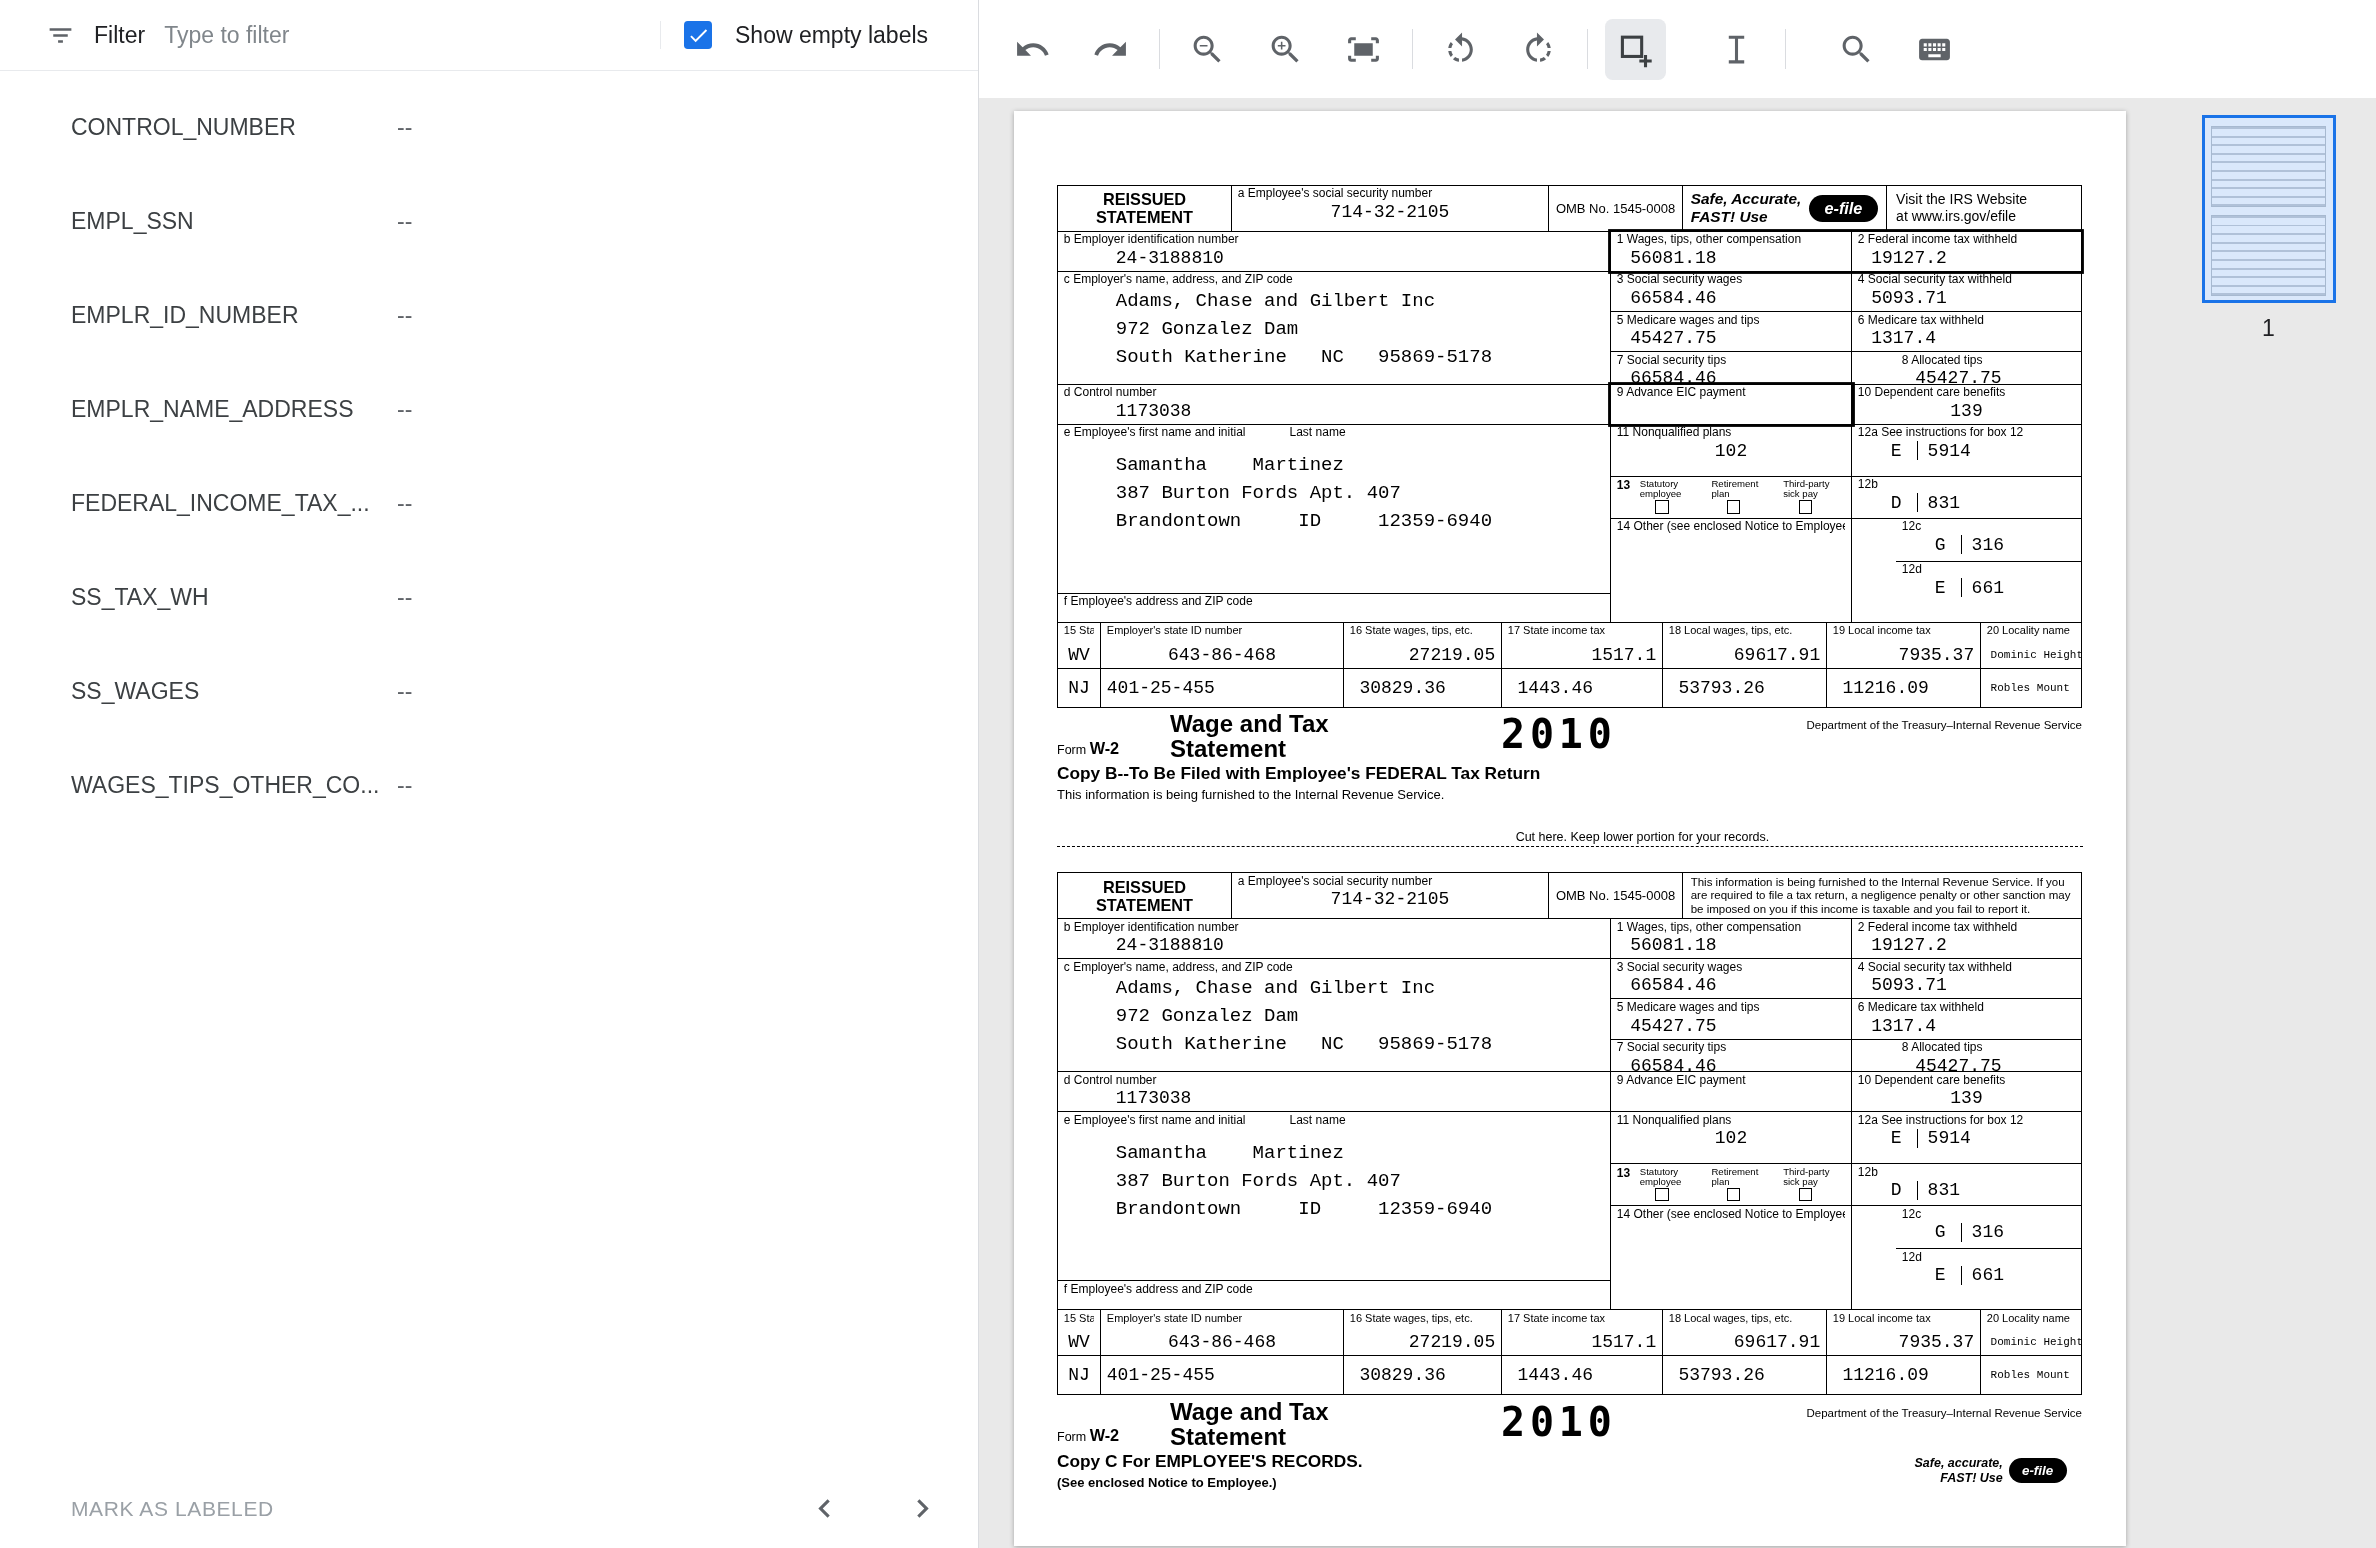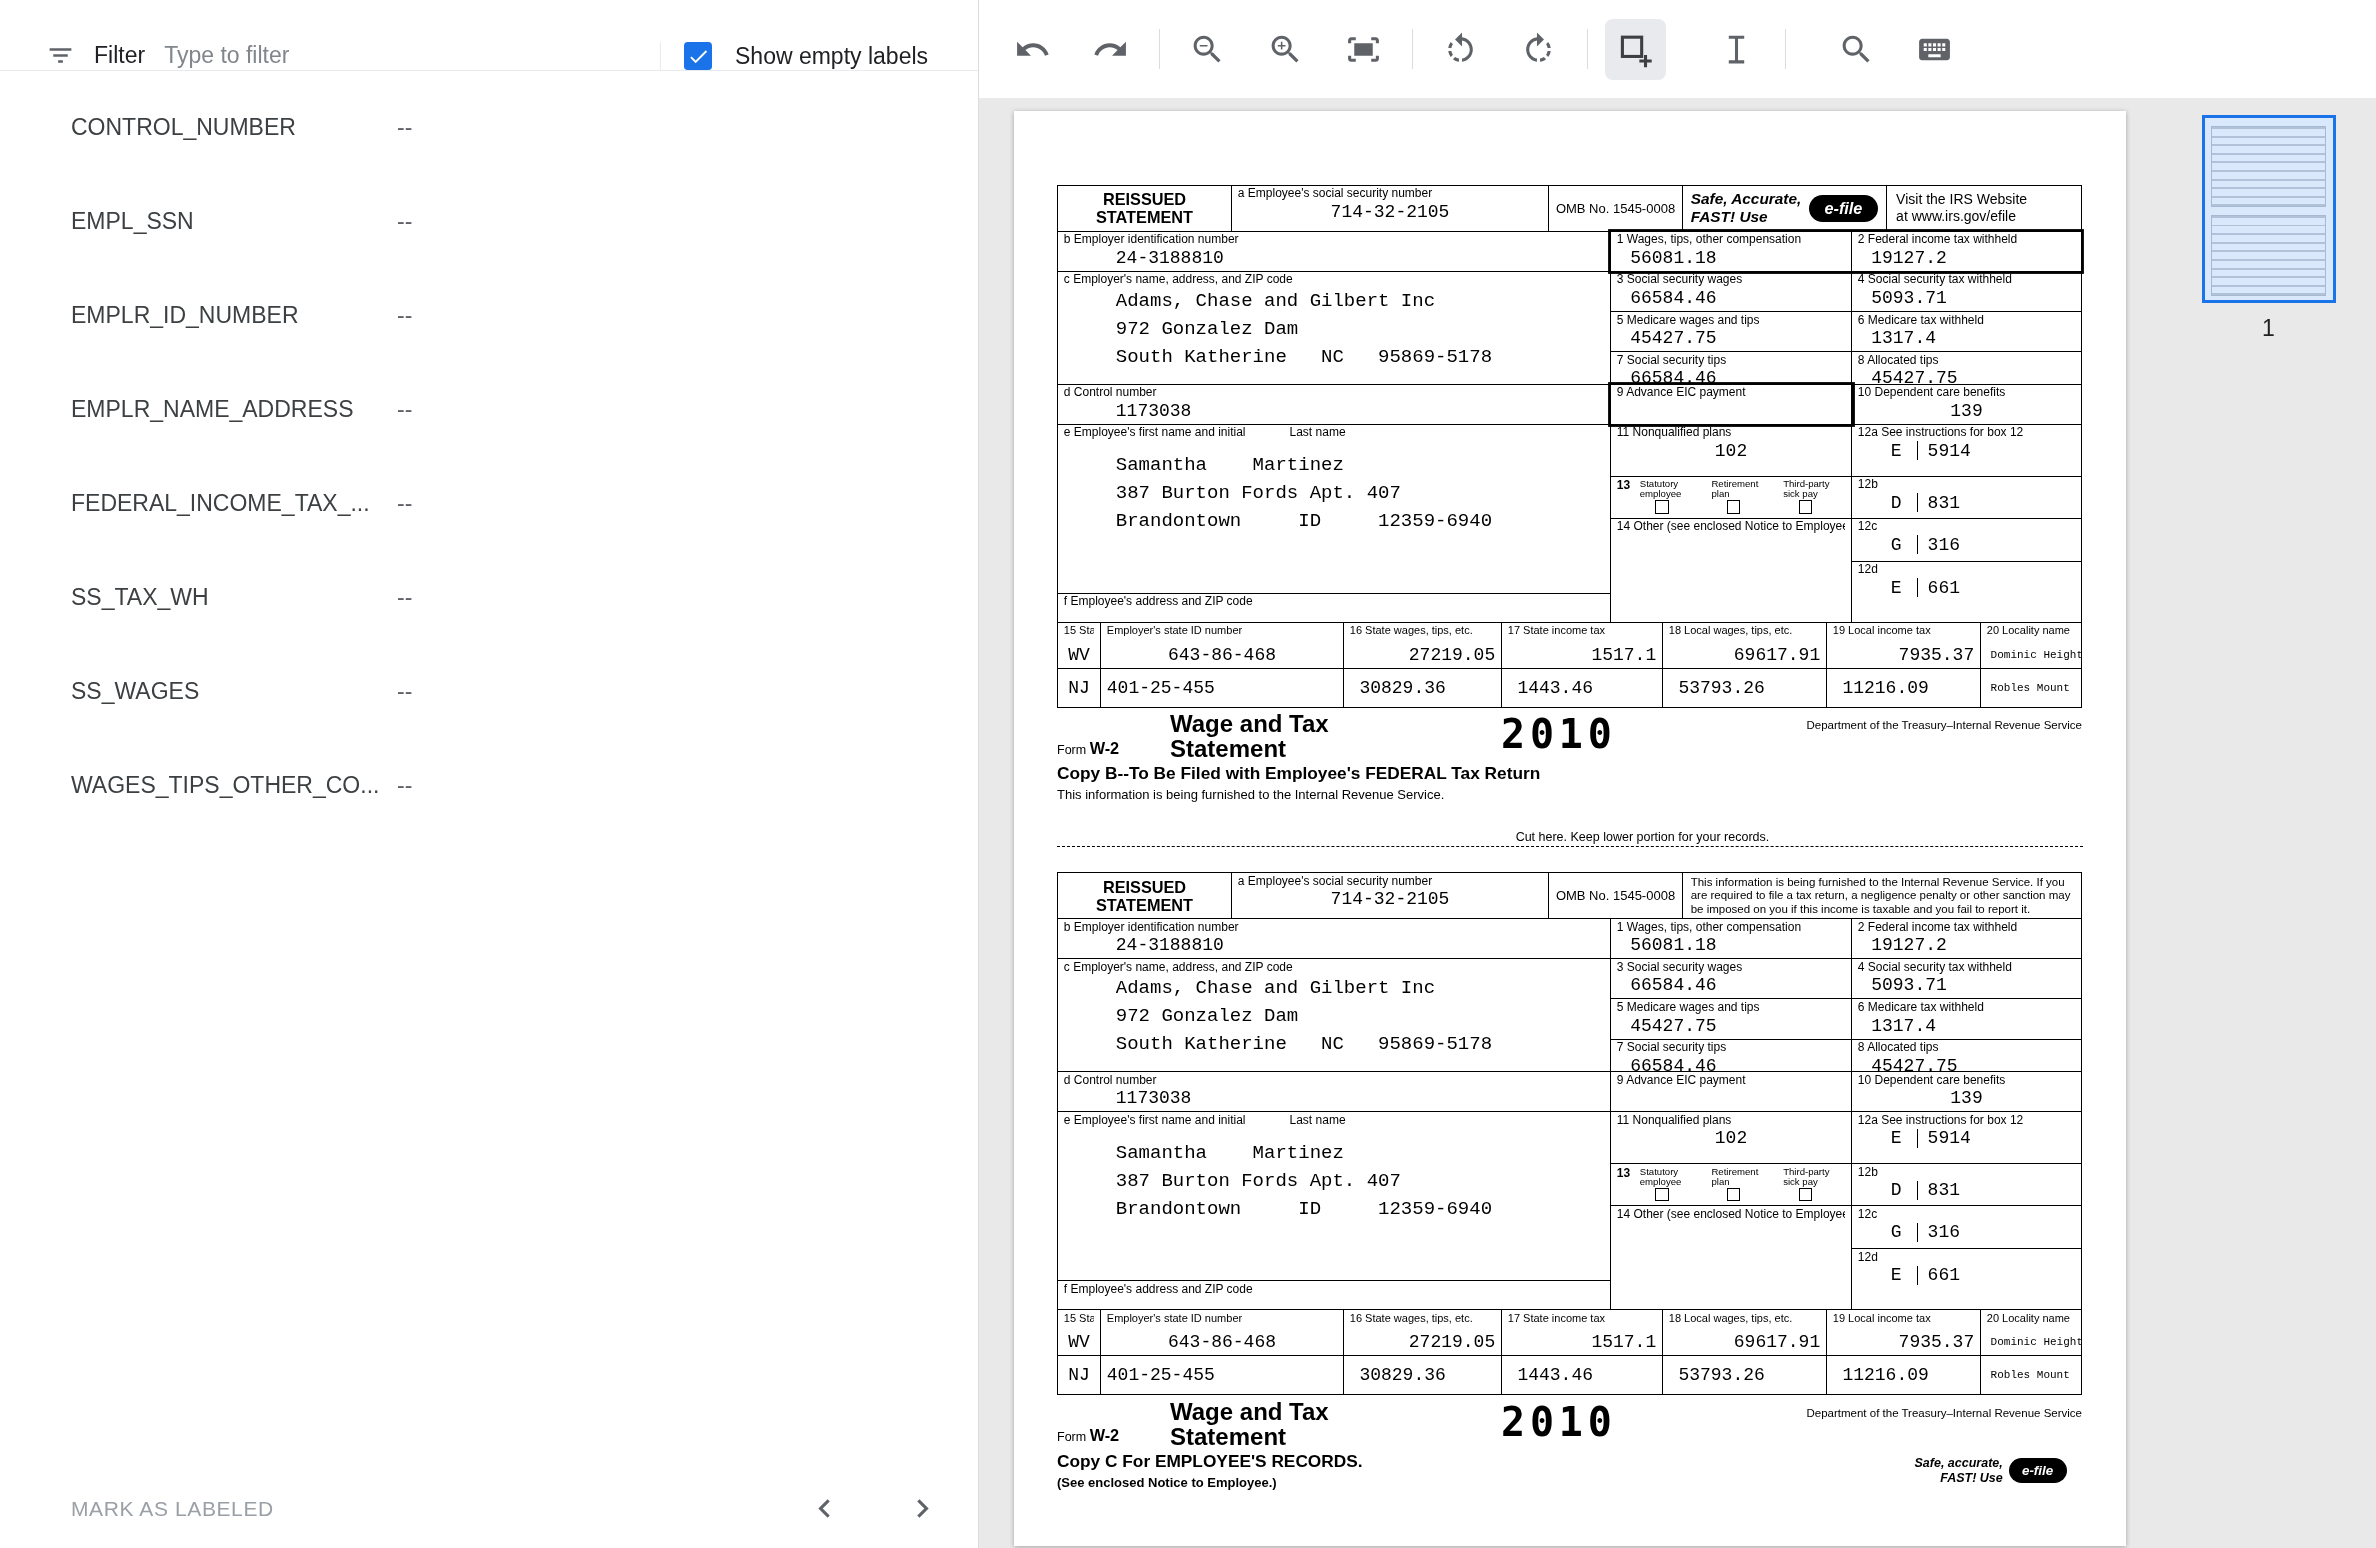--- a/index.html
+++ b/index.html
@@ -10,21 +10,21 @@
   
   .left-panel { width:979px; flex:none; border-right:1px solid #dadce0;
                 display:flex; flex-direction:column; background:#fff; }
   .lp-header { height:98px; flex:none; display:flex; align-items:center;
                gap:40px; padding:0 37px; border-bottom:1px solid #e8eaed; }
   .icon-btn { background:none; border:none; cursor:pointer; display:flex;
               align-items:center; justify-content:center; color:#3c4043; }
   .icon-btn svg { width:37px; height:37px; }
   .lp-title { font-size:31px; color:#202124; }
 
-  .filter-bar { height:71px; flex:none; display:flex; align-items:flex-end;
+  .filter-bar { height:71px; flex:none; display:flex; align-items:center;
                 border-bottom:1px solid #e8eaed; }
   .filter-left { flex:1; display:flex; align-items:center; gap:19px; padding:0 23px 0 46px; }
   .filter-left svg { width:29px; height:29px; color:#5f6368; flex:none; }
   .filter-label { font-size:23px; font-weight:500; color:#202124; }
   .filter-input { flex:1; border:none; outline:none; font-size:23px;
                   font-family:"Liberation Sans",sans-serif; color:#202124; min-width:0; }
   .filter-input::placeholder { color:#80868b; }
   .filter-right { width:318px; flex:none; border-left:1px solid #e8eaed;
                   display:flex; align-items:center; gap:23px; padding-left:23px; }
   .checkbox { width:28px; height:28px; flex:none; background:#1a73e8; border-radius:3.8px;
@@ -103,21 +103,21 @@
           margin:auto 7.7px; white-space:nowrap; }
   .visit { flex:1; border-left:1.4px solid #000; padding:5.8px 9.6px; font-size:14px; line-height:16.3px; }
   .cinfo { font-size:11.5px; line-height:13.4px; padding:2.9px 7.7px; white-space:normal; }
 
   .leftcol { flex:0 0 553px; }
   .b12 { flex:1; display:flex; }
   .boxa { flex:0 0 241px; }
   .boxb { flex:1; }
   .rstack { flex:1; display:flex; flex-direction:column; }
   .rrow { display:flex; flex:1; border-bottom:1.4px solid #000;justify-content:center; }
-  .rstack .rrow:last-child { border-bottom:none; }
+  .rstack .rrow:last-child { border-bottom:none;gap:44px; }
 
   .leftstack { flex:0 0 553px; display:flex; flex-direction:column; }
   .ecell { flex:1; }
   .elbls { display:flex; }
   .lastn { margin-left:44px; }
   .gap { margin-top:11.5px; }
   .fcell { flex:0 0 29px; border-top:1.4px solid #000; }
 
   .c12 .v12 { display:flex; align-items:center; padding-left:33px; margin-top:1px; }
   .code, .amt { font-family:"Liberation Mono","DejaVu Sans Mono",monospace; font-size:18px; }

